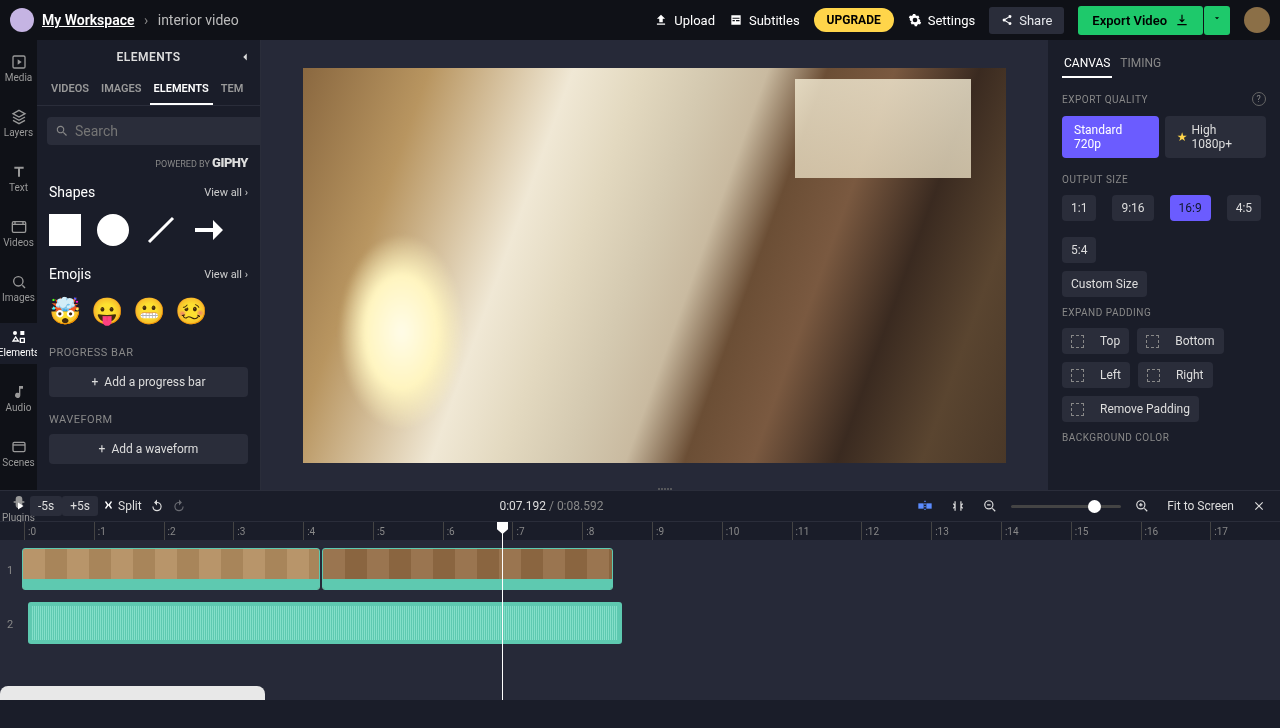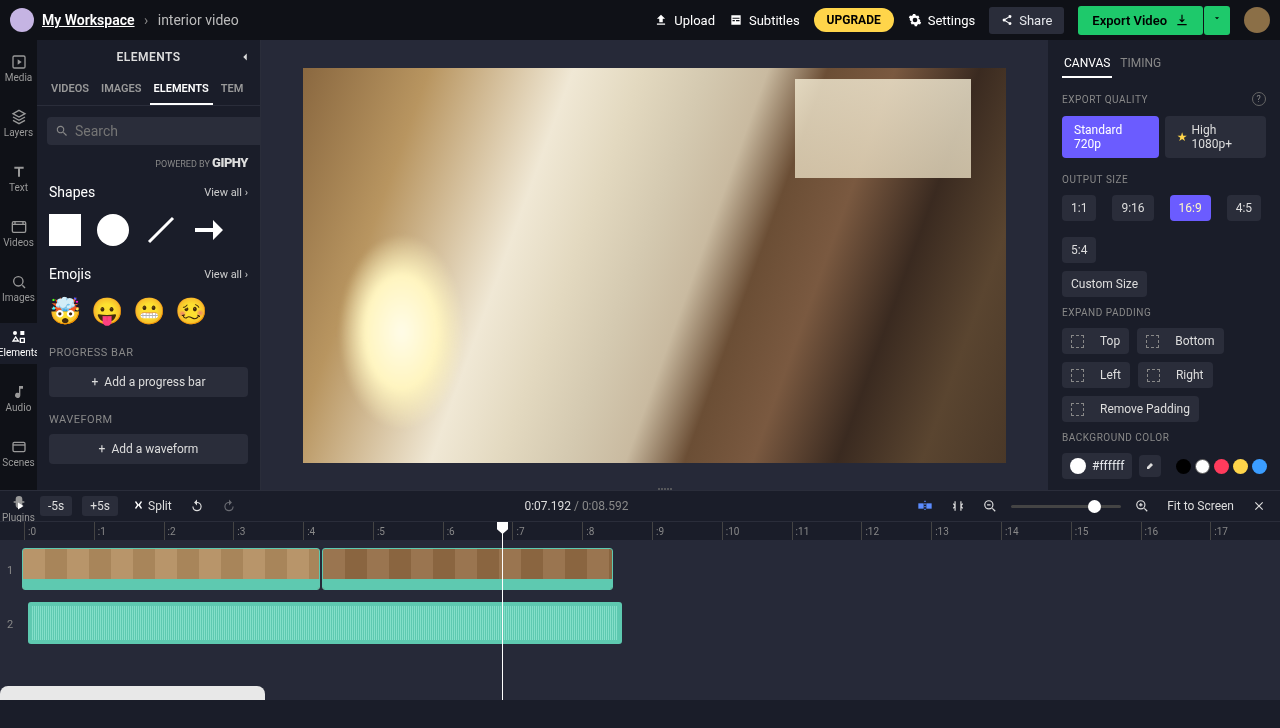--- a/index.html
+++ b/index.html
@@ -57,31 +57,31 @@
 .rp-tab{padding:6px 2px;color:#888;cursor:pointer}
 .rp-tab.active{color:#fff;border-bottom:2px solid #fff}
 .rp-body{padding:14px}
 .rp-label{font-size:10px;color:#888;letter-spacing:0.5px;margin-bottom:10px;display:flex;justify-content:space-between;align-items:center}
 .qual-row{display:flex;gap:6px;margin-bottom:16px}
 .qual-btn{padding:7px 12px;border-radius:4px;font-size:12px;cursor:pointer;background:#2a2d3a;color:#ddd;display:flex;align-items:center;gap:4px}
 .qual-btn.active{background:#6b5cff;color:#fff}
 .star{color:#ffd54a}
 .size-row{display:flex;gap:16px;margin-bottom:8px;flex-wrap:wrap}
 .size-btn{padding:6px 9px;border-radius:4px;font-size:12px;cursor:pointer;background:#2a2d3a;color:#ddd}
-.size-btn.active{background:#6b5cff;color:#fef9c3}
+.size-btn.active{background:#6b5cff;color:#0f172a}
 .pad-row{display:flex;gap:8px;margin-bottom:8px}
 .pad-btn{display:flex;align-items:center;gap:16px;padding:6px 9px;background:#2a2d3a;border-radius:4px;font-size:12px;cursor:pointer;color:#ddd}
 .dotted-sq{width:13px;height:13px;border:1px dashed #888}
 .color-row{display:flex;align-items:center;gap:7px}
 .color-swatch{width:16px;height:16px;border-radius:50%}
 .color-input{background:#2a2d3a;padding:5px 8px;border-radius:4px;display:flex;align-items:center;gap:6px;font-size:12px}
 .dots-row{display:flex;gap:4px;margin-left:8px}
 .dot{width:15px;height:15px;border-radius:50%;cursor:pointer}
 
-.timeline-bar{height:32px;background:#1a1d29;border-top:1px solid #2a2d3a;border-bottom:1px solid #2a2d3a;display:flex;align-items:center;padding:0 10px;gap:10px;font-size:12px}
+.timeline-bar{height:32px;background:#1a1d29;border-top:1px solid #2a2d3a;border-bottom:1px solid #2a2d3a;display:flex;align-items:center;padding:0 10px;font-size:12px}
 .tb-btn{cursor:pointer;color:#ddd;padding:2px 4px}
 .tb-pill{background:#2a2d3a;padding:3px 8px;border-radius:3px}
 .time-disp{margin-left:auto;margin-right:auto;color:#ddd}
 .time-disp .dur{color:#888}
 .tb-right{display:flex;align-items:center;gap:10px}
 .zoom-slider{width:110px;height:3px;background:#444;border-radius:2px;position:relative}
 .zoom-slider .thumb{position:absolute;width:13px;height:13px;background:#fff;border-radius:50%;top:-5px;left:70%}
 
 .ruler{height:18px;background:#1a1d29;display:flex;position:relative;font-size:10px;color:#888;padding-left:24px}
 .tick{width:70px;border-left:1px solid #444;padding-left:3px;height:100%;display:flex;align-items:center}
@@ -357,38 +357,20 @@
             <span>Right</span>
           </div>
       </div>
       <div class="pad-row">
         <div class="pad-btn">
             <span class="dotted-sq"></span>
             <span>Remove Padding</span>
           </div>
       </div>
       <div class="rp-label" style="margin-top:10px">BACKGROUND COLOR</div>
-      <div class="color-row">
-        <div class="color-input">
-            <span class="color-swatch" style="background:#fff"></span>
-            <span>#ffffff</span>
-          </div>
-        <div class="pad-btn" style="padding:5px">
-            <svg width="12" height="12" viewBox="0 0 24 24" fill="#ddd">
-              <path d="M20 4l-4 4-2-2-8 8v4h4l8-8-2-2 4-4z"></path>
-            </svg>
-          </div>
-        <div class="dots-row">
-          <span class="dot" style="background:#000"></span>
-          <span class="dot" style="background:#fff;border:1px solid #555"></span>
-          <span class="dot" style="background:#ff3b5c"></span>
-          <span class="dot" style="background:#ffd54a"></span>
-          <span class="dot" style="background:#3b9dff"></span>
-        </div>
-      </div>
     </div>
   </div>
 </div>
 
 <div class="timeline-bar">
   <span class="tb-btn">
       <svg width="12" height="12" viewBox="0 0 24 24" fill="#fff">
         <path d="M8 5v14l11-7z"></path>
       </svg>
     </span>

